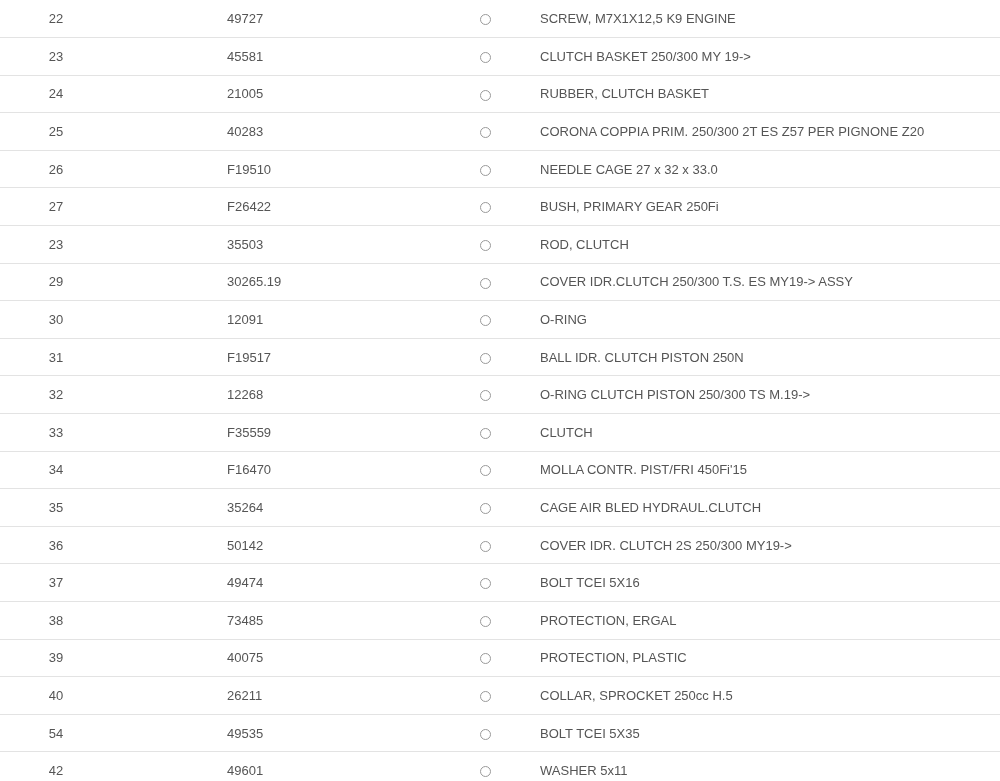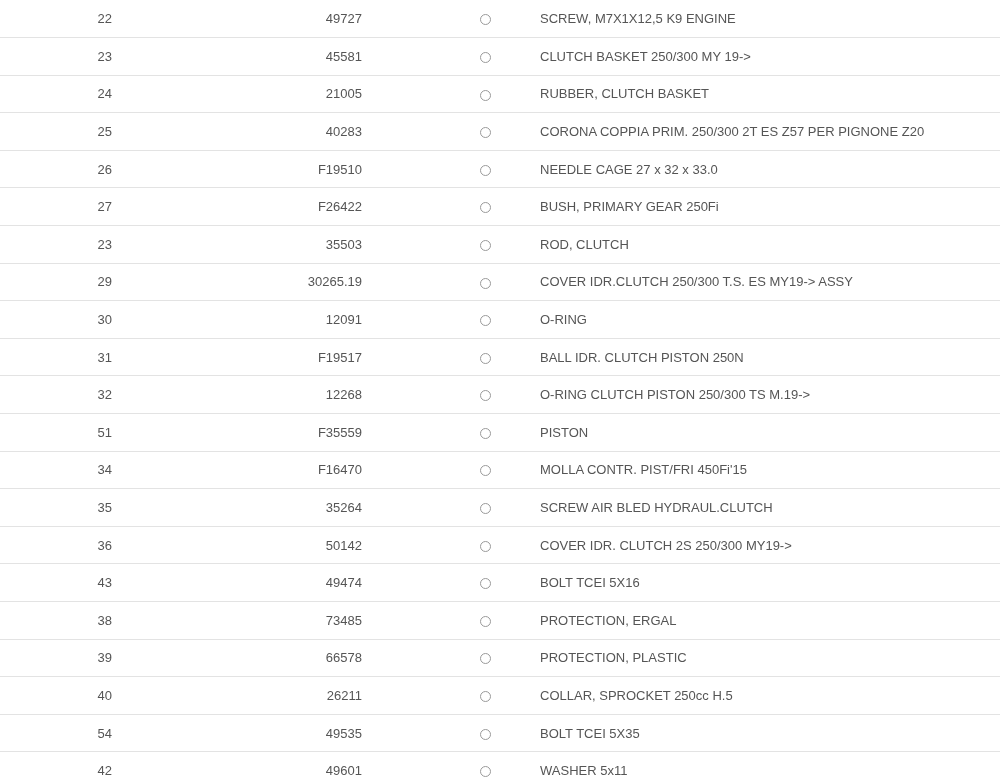--- a/index.html
+++ b/index.html
@@ -29,27 +29,26 @@
     vertical-align: middle;
     color: #555555;
     font-size: 13px;
     font-weight: 400;
     white-space: nowrap;
     overflow: hidden;
     text-overflow: ellipsis;
   }
   .col-ref {
     width: 112px;
-    text-align: right;
+    text-align: center;
     margin-top: 12px;
   }
   .col-code {
     width: 250px;
     padding-left: 0 !important;
-    text-align: right;
   }
   .col-code .code-inner {
     padding-left: 115px;
   }
   .col-qty {
     width: 118px;
   }
   .col-qty .qty-inner {
     padding-left: 363px;
   }
@@ -149,64 +148,64 @@
         <td class="col-desc">BALL IDR. CLUTCH PISTON 250N</td>
       </tr>
       <tr>
         <td class="col-ref">32</td>
         <td class="col-code"><span class="code-inner">12268</span></td>
         <td class="col-qty"><span class="qty-inner">1</span></td>
         <td class="col-sel"><span class="radio"></span></td>
         <td class="col-desc">O-RING CLUTCH PISTON 250/300 TS M.19-&gt;</td>
       </tr>
       <tr>
-        <td class="col-ref">51</td>
+        <td class="col-ref">33</td>
         <td class="col-code"><span class="code-inner">F35559</span></td>
         <td class="col-qty"><span class="qty-inner">1</span></td>
         <td class="col-sel"><span class="radio"></span></td>
-        <td class="col-desc">PISTON</td>
+        <td class="col-desc">CLUTCH</td>
       </tr>
       <tr>
         <td class="col-ref">34</td>
         <td class="col-code"><span class="code-inner">F16470</span></td>
         <td class="col-qty"><span class="qty-inner">1</span></td>
         <td class="col-sel"><span class="radio"></span></td>
         <td class="col-desc">MOLLA CONTR. PIST/FRI 450Fi'15</td>
       </tr>
       <tr>
         <td class="col-ref">35</td>
         <td class="col-code"><span class="code-inner">35264</span></td>
         <td class="col-qty"><span class="qty-inner">1</span></td>
         <td class="col-sel"><span class="radio"></span></td>
-        <td class="col-desc">SCREW AIR BLED HYDRAUL.CLUTCH</td>
+        <td class="col-desc">CAGE AIR BLED HYDRAUL.CLUTCH</td>
       </tr>
       <tr>
         <td class="col-ref">36</td>
         <td class="col-code"><span class="code-inner">50142</span></td>
         <td class="col-qty"><span class="qty-inner">1</span></td>
         <td class="col-sel"><span class="radio"></span></td>
         <td class="col-desc">COVER IDR. CLUTCH 2S 250/300 MY19-&gt;</td>
       </tr>
       <tr>
-        <td class="col-ref">43</td>
+        <td class="col-ref">37</td>
         <td class="col-code"><span class="code-inner">49474</span></td>
         <td class="col-qty"><span class="qty-inner">1</span></td>
         <td class="col-sel"><span class="radio"></span></td>
         <td class="col-desc">BOLT TCEI 5X16</td>
       </tr>
       <tr>
         <td class="col-ref">38</td>
         <td class="col-code"><span class="code-inner">73485</span></td>
         <td class="col-qty"><span class="qty-inner">1</span></td>
         <td class="col-sel"><span class="radio"></span></td>
         <td class="col-desc">PROTECTION, ERGAL</td>
       </tr>
       <tr>
         <td class="col-ref">39</td>
-        <td class="col-code"><span class="code-inner">66578</span></td>
+        <td class="col-code"><span class="code-inner">40075</span></td>
         <td class="col-qty"><span class="qty-inner">1</span></td>
         <td class="col-sel"><span class="radio"></span></td>
         <td class="col-desc">PROTECTION, PLASTIC</td>
       </tr>
       <tr>
         <td class="col-ref">40</td>
         <td class="col-code"><span class="code-inner">26211</span></td>
         <td class="col-qty"><span class="qty-inner">2</span></td>
         <td class="col-sel"><span class="radio"></span></td>
         <td class="col-desc">COLLAR, SPROCKET 250cc H.5</td>

